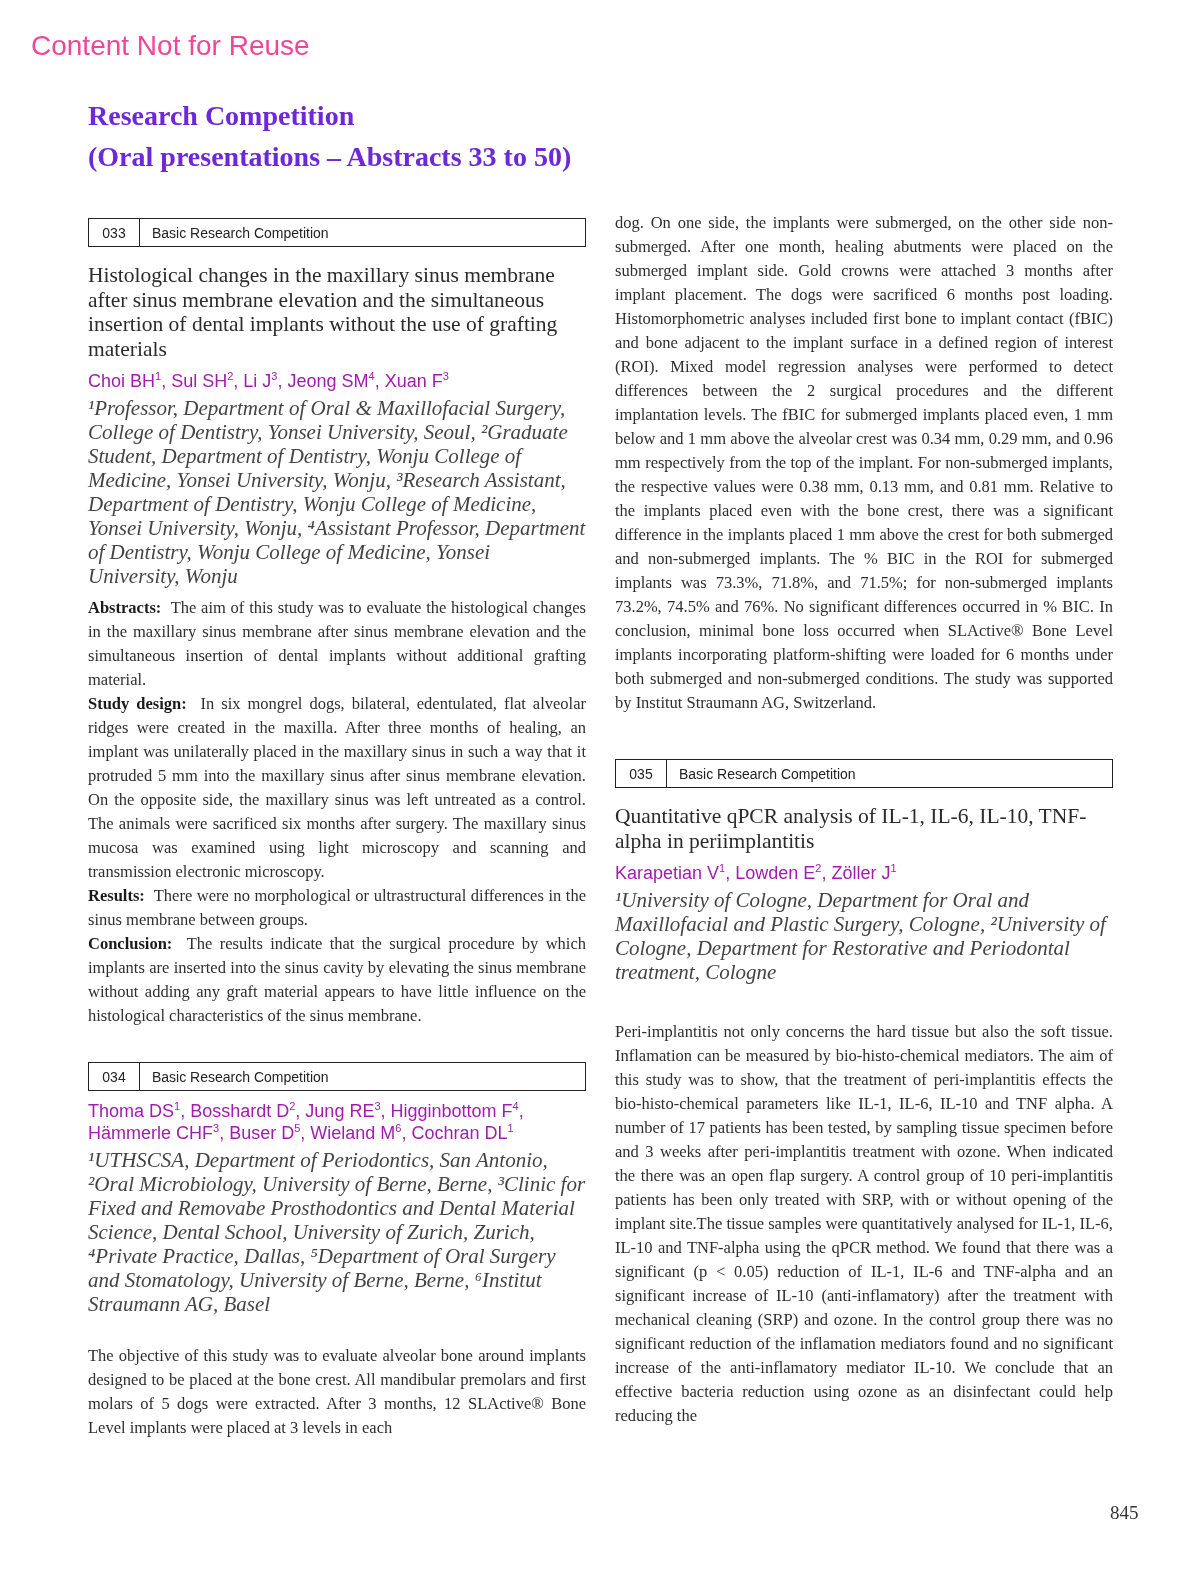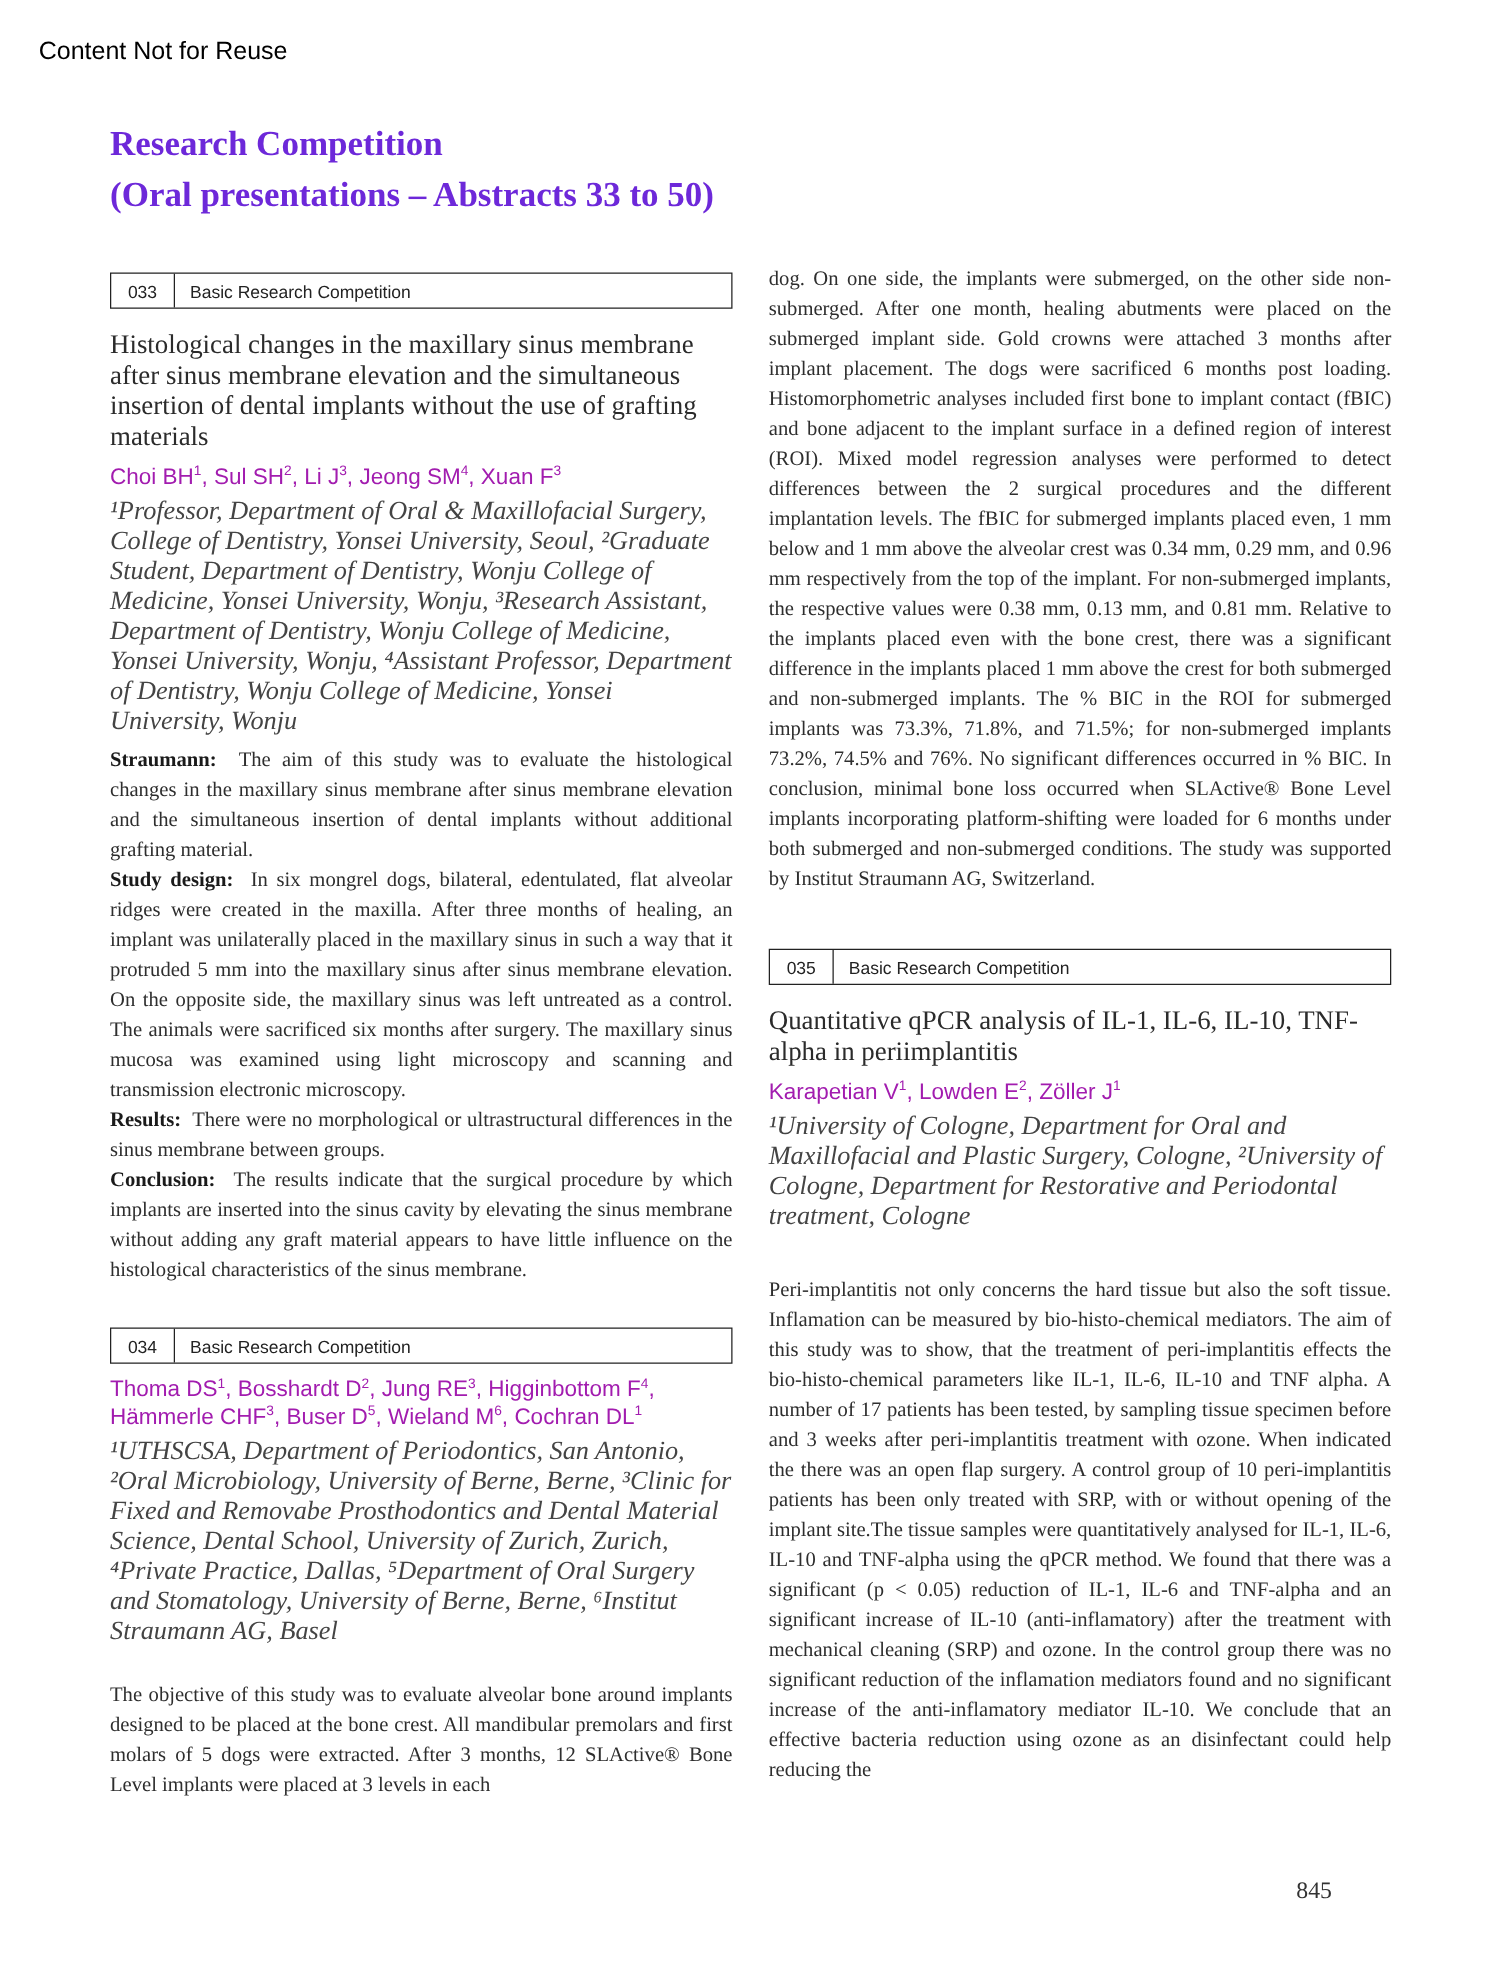--- a/index.html
+++ b/index.html
@@ -3,21 +3,21 @@
   <meta charset="utf-8">
   <style>
     html, body { margin: 0; padding: 0; background: #ffffff; }
     body {
       width: 1200px; height: 1578px; position: relative; overflow: hidden;
       font-family: "Liberation Serif", "DejaVu Serif", serif; color: #2a2a2a;
     }
     .watermark {
       position: absolute; left: 31px; top: 30px;
       font-family: "Liberation Sans", "DejaVu Sans", sans-serif;
-      font-size: 20px; color: #000000; letter-spacing: 0px;
+      font-size: 28px; color: #ec4899; letter-spacing: 0px;
     }
     .page-title {
       position: absolute; left: 88px; top: 95px; width: 800px;
       font-family: "Liberation Serif", "DejaVu Serif", serif;
       font-weight: bold; font-size: 28px; line-height: 41px; color: #6d28d9;
     }
     .page-title div { white-space: nowrap; }
     .col { position: absolute; top: 218px; width: 498px; }
     .col-left { left: 88px; }
     .col-right { left: 615px; }
@@ -42,21 +42,21 @@
       margin-top: 4px; font-style: italic; font-size: 21px; line-height: 24px; color: #444;
     }
     .abs-body {
       font-size: 16.5px; line-height: 24px; text-align: justify; color: #2e2e2e;
     }
     .abs-body p { margin: 0; }
     .abs-body b { color: #1a1a1a; }
     .gap-s { height: 8px; }
     .gap-l { height: 34px; }
     .page-number {
-      position: absolute; left: 1037px; top: 1502px; font-size: 19px; color: #333;
+      position: absolute; left: 1110px; top: 1502px; font-size: 19px; color: #333;
     }
   </style>
 </head>
 <body>
 
 <div class="watermark">Content Not for Reuse</div>
 
 <div class="page-title">
   <div>Research Competition</div>
   <div>(Oral presentations – Abstracts 33 to 50)</div>
@@ -69,21 +69,21 @@
       <div class="abs-num">033</div>
       <div class="abs-cat">Basic Research Competition</div>
     </div>
     <div class="abs-title">Histological changes in the maxillary sinus membrane after sinus membrane elevation and the simultaneous insertion of dental implants without the use of grafting materials</div>
     <div class="abs-authors">
       <span><span>Choi BH</span><sup>1</sup></span><span>, </span><span><span>Sul SH</span><sup>2</sup></span><span>, </span><span><span>Li J</span><sup>3</sup></span><span>, </span><span><span>Jeong SM</span><sup>4</sup></span><span>, </span><span><span>Xuan F</span><sup>3</sup></span>
     </div>
     <div class="abs-affil">¹Professor, Department of Oral &amp; Maxillofacial Surgery, College of Dentistry, Yonsei University, Seoul, ²Graduate Student, Department of Dentistry, Wonju College of Medicine, Yonsei University, Wonju, ³Research Assistant, Department of Dentistry, Wonju College of Medicine, Yonsei University, Wonju, ⁴Assistant Professor, Department of Dentistry, Wonju College of Medicine, Yonsei University, Wonju</div>
     <div class="gap-s"></div>
     <div class="abs-body">
-      <p><b>Straumann:</b>&nbsp; <span>The aim of this study was to evaluate the histological changes in the maxillary sinus membrane after sinus membrane elevation and the simultaneous insertion of dental implants without additional grafting material.</span></p>
+      <p><b>Abstracts:</b>&nbsp; <span>The aim of this study was to evaluate the histological changes in the maxillary sinus membrane after sinus membrane elevation and the simultaneous insertion of dental implants without additional grafting material.</span></p>
       <p><b>Study design:</b>&nbsp; <span>In six mongrel dogs, bilateral, edentulated, flat alveolar ridges were created in the maxilla. After three months of healing, an implant was unilaterally placed in the maxillary sinus in such a way that it protruded 5 mm into the maxillary sinus after sinus membrane elevation. On the opposite side, the maxillary sinus was left untreated as a control. The animals were sacrificed six months after surgery. The maxillary sinus mucosa was examined using light microscopy and scanning and transmission electronic microscopy.</span></p>
       <p><b>Results:</b>&nbsp; <span>There were no morphological or ultrastructural differences in the sinus membrane between groups.</span></p>
       <p><b>Conclusion:</b>&nbsp; <span>The results indicate that the surgical procedure by which implants are inserted into the sinus cavity by elevating the sinus membrane without adding any graft material appears to have little influence on the histological characteristics of the sinus membrane.</span></p>
     </div>
   </section>
 
   <div class="gap-l"></div>
 
   <section>
     <div class="abs-header">

